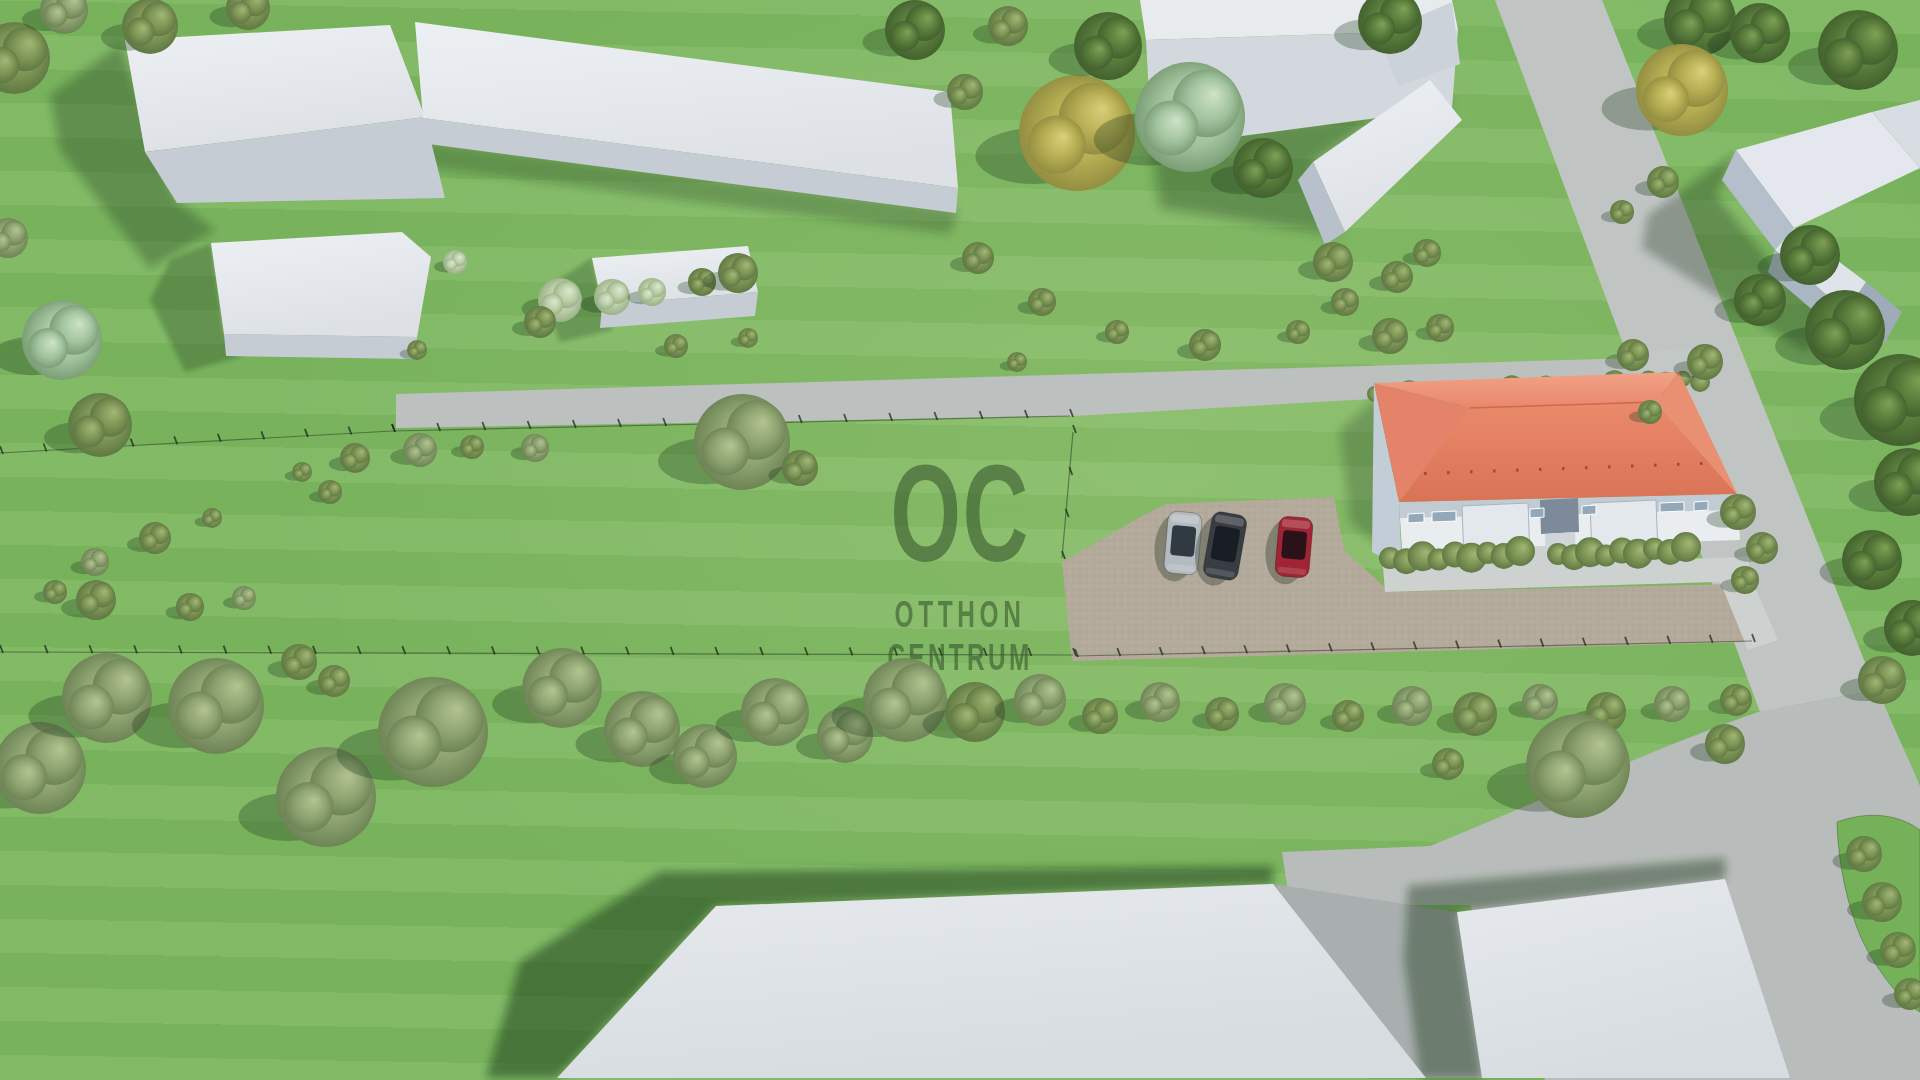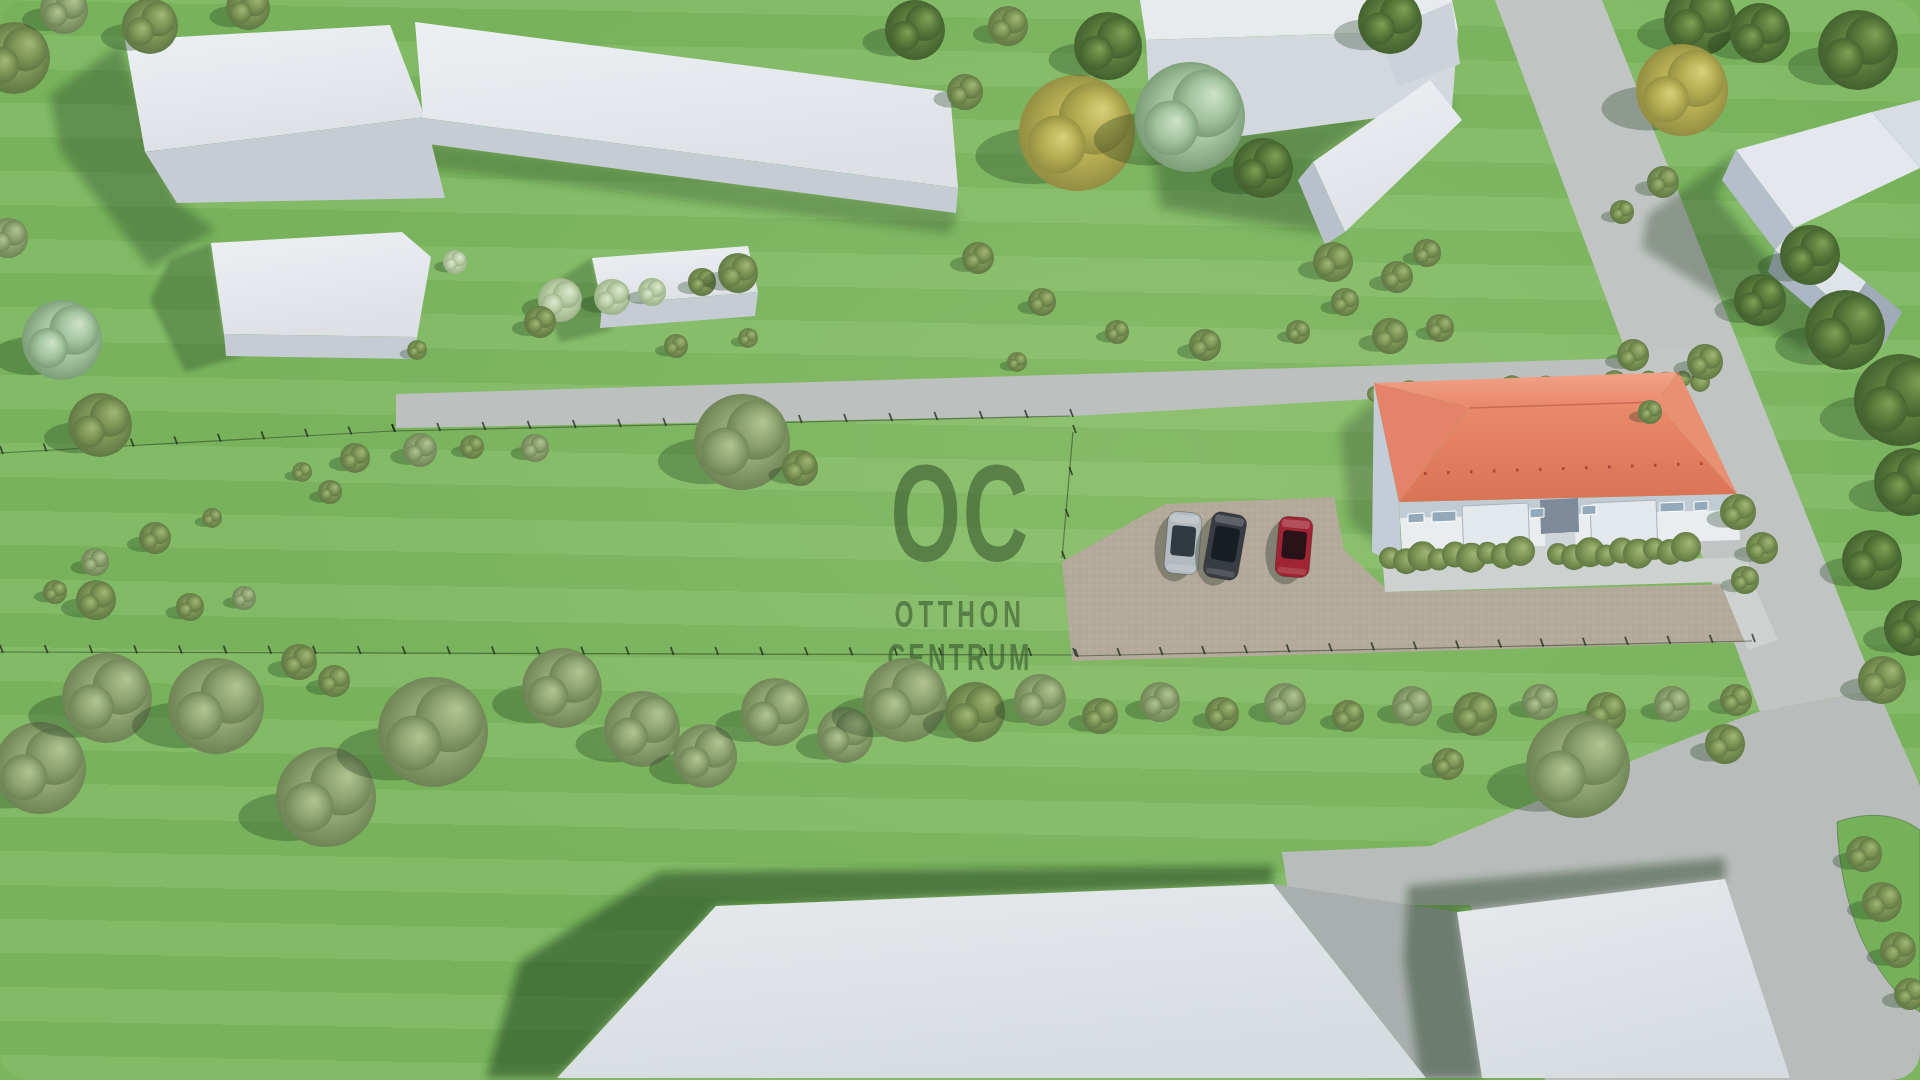--- a/index.html
+++ b/index.html
@@ -1,17 +1,17 @@
 <!DOCTYPE html>
 <html><head>
 <meta charset="utf-8">
 <style>
   html,body{margin:0;padding:0;}
   body{width:1920px;height:1080px;overflow:hidden;background:#7bb65e;font-family:"Liberation Sans",sans-serif;}
-  #scene{position:relative;width:1920px;height:1080px;overflow:hidden;border-radius:28px;}
+  #scene{position:relative;width:1920px;height:1080px;overflow:hidden;}
   #grass{position:absolute;inset:0;background:
       radial-gradient(1300px 850px at 60% 42%, rgba(255,255,200,0.10), rgba(0,0,0,0) 70%),
       repeating-linear-gradient(181deg, rgba(255,255,255,0.05) 0 34px, rgba(20,60,20,0.03) 34px 68px),
       #7bb65e;}
   svg{position:absolute;left:0;top:0;}
   #watermark{position:absolute;left:960px;top:444px;transform:translateX(-50%) scaleX(0.66);
       display:flex;flex-direction:column;align-items:center;color:#34542c;opacity:0.58;
       font-weight:bold;line-height:1;user-select:none;}
   #wm-monogram{font-size:138px;letter-spacing:2px;margin-bottom:14px;}
   #wm-line1{font-size:37px;letter-spacing:7px;margin-bottom:6px;}

